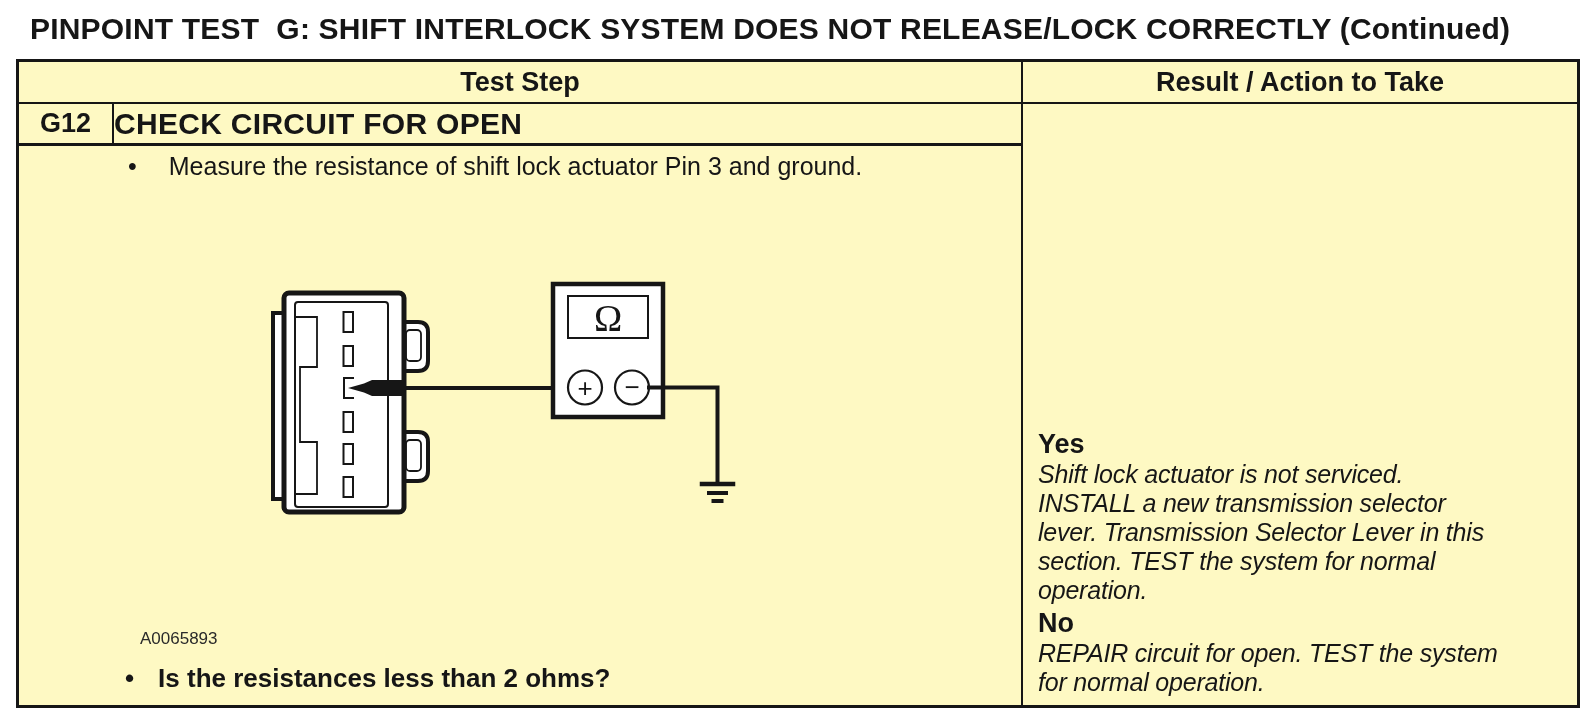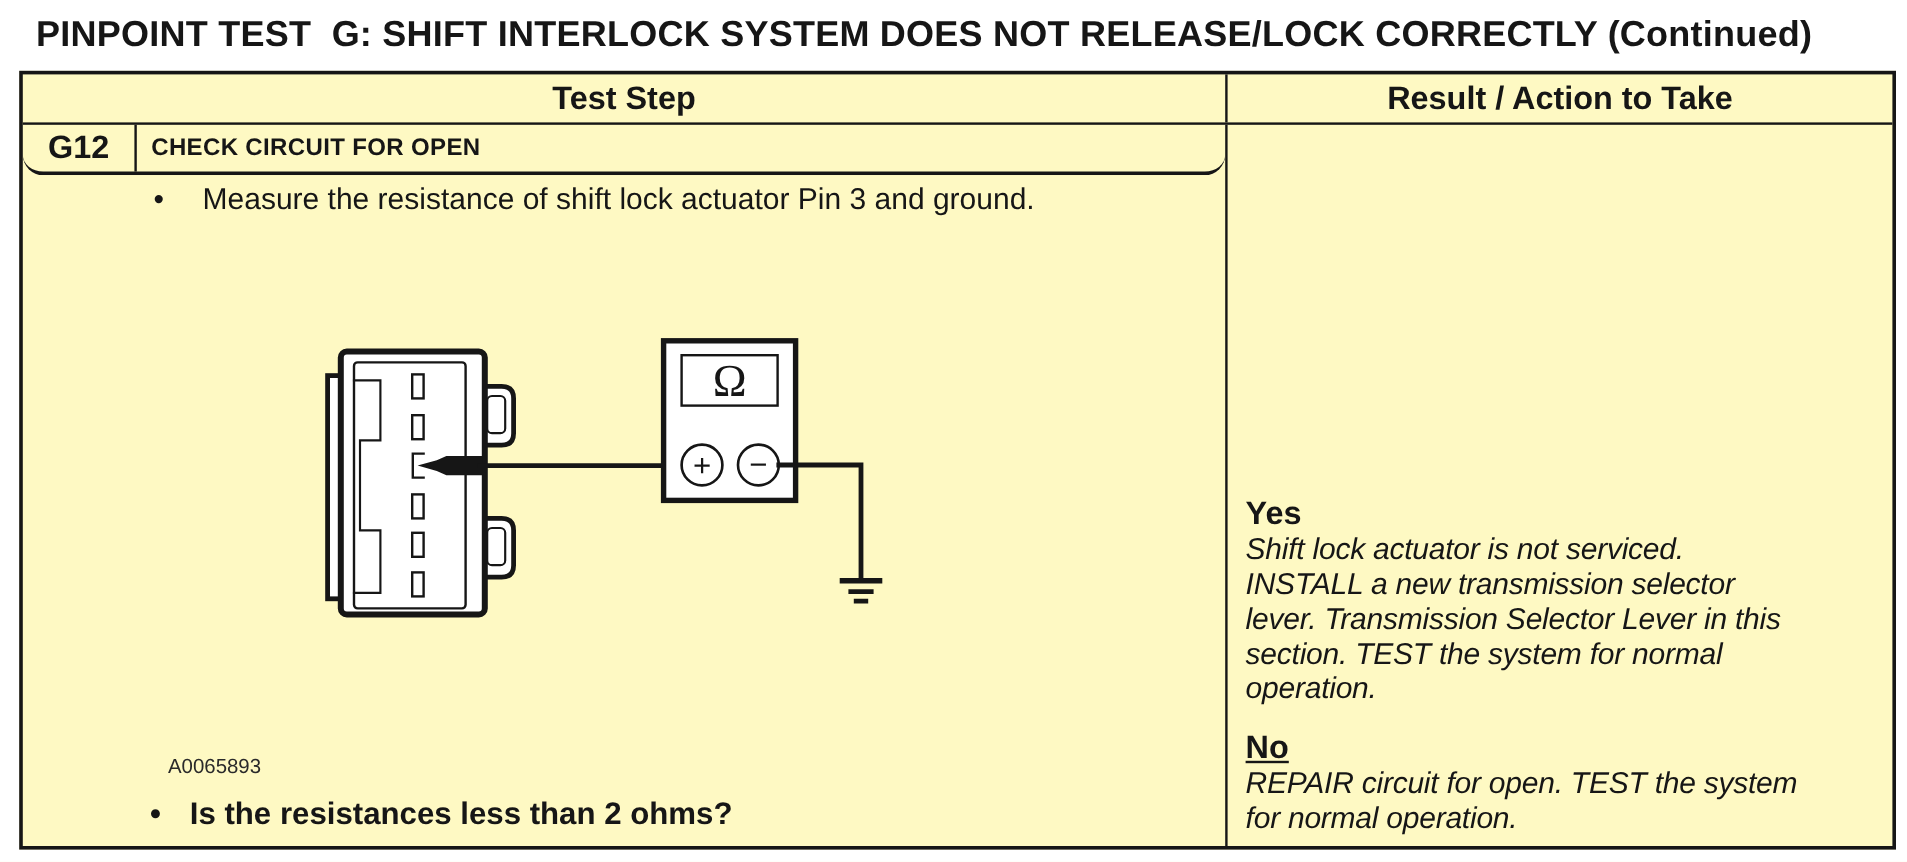--- a/index.html
+++ b/index.html
@@ -15,41 +15,41 @@
     position:absolute;left:16px;top:59px;width:1564px;height:649px;
     border:3px solid #161616;box-sizing:border-box;
     display:flex;flex-direction:column;background:#fef9c3;
   }
   .thead{display:flex;height:40px;flex:0 0 auto;border-bottom:2.5px solid #161616;}
   .th{display:flex;align-items:center;justify-content:center;font-size:27px;font-weight:bold;box-sizing:border-box;}
   .th-left{width:1002px;flex:0 0 auto;}
   .th-right{flex:1;border-left:2px solid #161616;}
   .tbody{flex:1;display:flex;min-height:0;}
   .left-col{width:1002px;flex:0 0 auto;display:flex;flex-direction:column;box-sizing:border-box;}
-  .step-title-row{height:39px;flex:0 0 auto;border-bottom:3.5px solid #161616;display:flex;align-items:stretch;border-radius:17px;}
+  .step-title-row{height:39px;flex:0 0 auto;border-bottom:3.5px solid #161616;display:flex;align-items:stretch;}
   .step-id{
     width:95px;flex:0 0 auto;border-right:2px solid #161616;box-sizing:border-box;
     display:flex;align-items:center;justify-content:center;font-size:27px;font-weight:bold;
   }
-  .step-name{display:flex;align-items:center;padding-left:12px;font-size:20px;font-weight:bold;letter-spacing:.3px;}
+  .step-name{display:flex;align-items:center;font-size:30px;font-weight:bold;letter-spacing:.3px;}
   .step-content{flex:1;position:relative;}
   .bullet-line{position:absolute;display:flex;align-items:baseline;}
   .bl-instruction{left:109px;top:6px;font-size:25px;}
   .bl-instruction .bullet{margin-right:32px;}
   .bl-question{left:106px;top:517px;font-size:26px;font-weight:bold;}
   .bl-question .bullet{margin-right:24px;}
   .figure{position:absolute;left:241px;top:123px;}
   .fig-label{position:absolute;left:121px;top:455px;font-size:17px;color:#2a2a2a;margin-top:28px;}
   .right-col{
     flex:1;border-left:2px solid #161616;box-sizing:border-box;
     display:flex;flex-direction:column;justify-content:flex-end;
     padding:0 0 8px 15px;
   }
   .result-heading{font-size:27px;font-weight:bold;line-height:31px;}
-  .result-heading.no{margin-top:19px;text-decoration:underline;}
+  .result-heading.no{margin-top:3px;}
   .result-text{font-size:25px;line-height:29px;white-space:pre-line;letter-spacing:-.2px;font-style:italic;}
 </style>
 </head>
 <body>
 
 <div class="page">
 
   <div class="title">PINPOINT TEST  G: SHIFT INTERLOCK SYSTEM DOES NOT RELEASE/LOCK CORRECTLY (Continued)</div>
 
   <div class="ptable">

